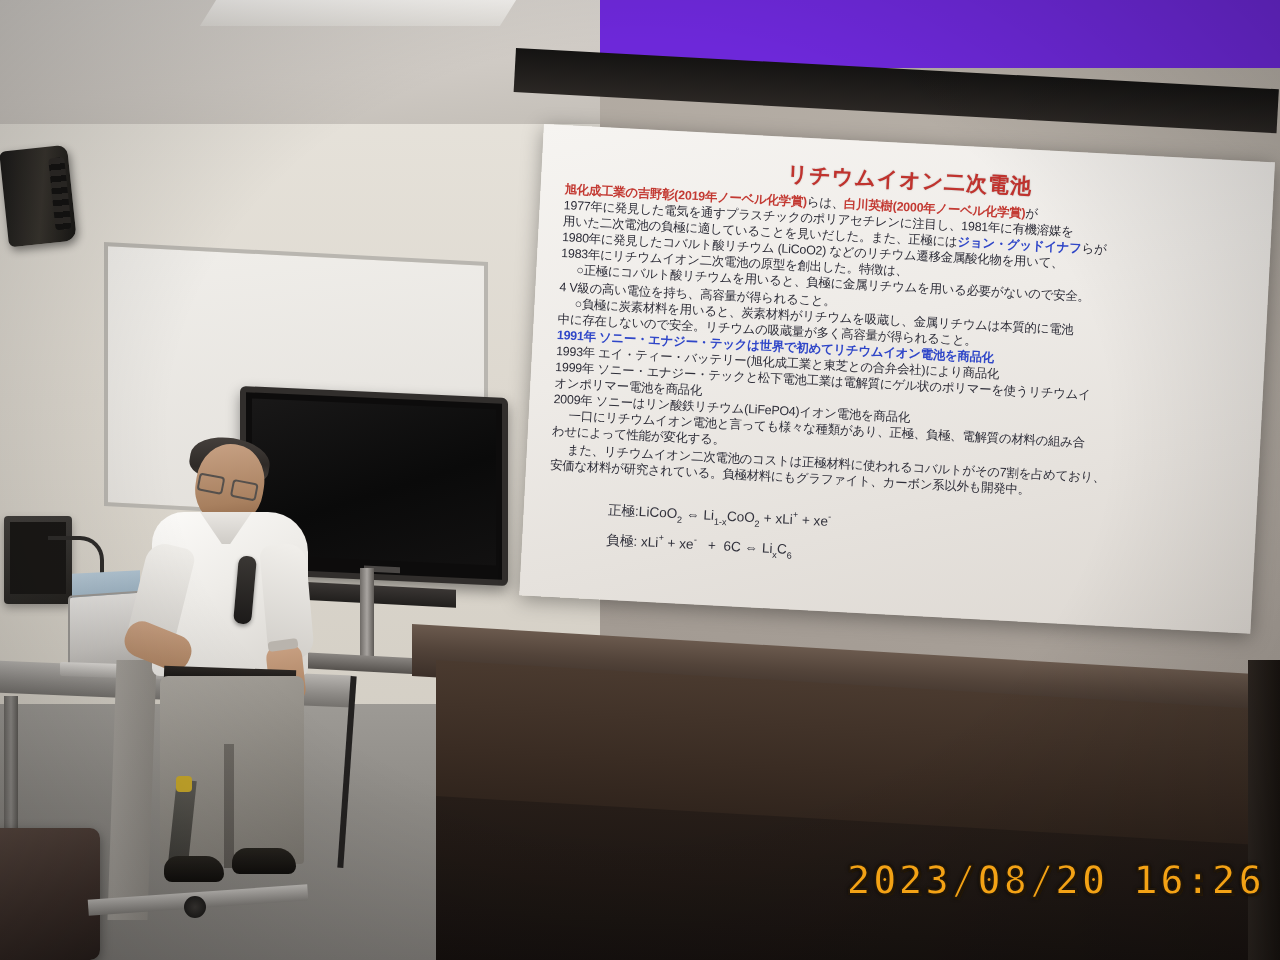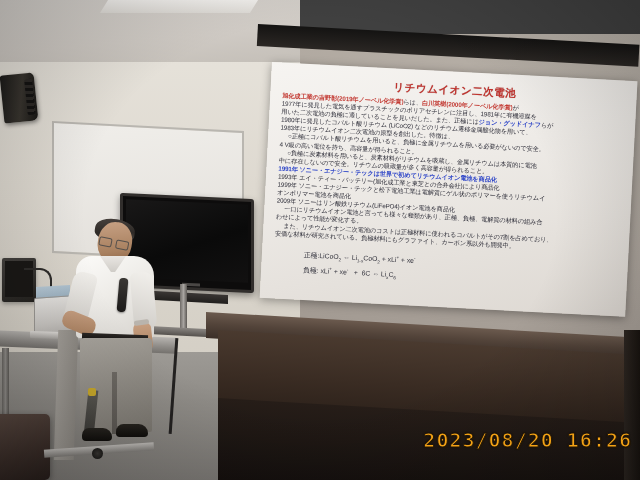--- a/index.html
+++ b/index.html
@@ -1,19 +1,19 @@
 <!DOCTYPE html>
 <html><head>
 <meta charset="utf-8">
 <style>
   html,body{margin:0;padding:0;background:#000;}
   #shot{
     position:relative;width:640px;height:480px;overflow:hidden;
     font-family:"Liberation Sans","DejaVu Sans",sans-serif;
-    background:#404040;
+    background:#6d28d9;
   }
   
   .ceiling{position:absolute;left:0;top:0;width:300px;height:62px;
     background:linear-gradient(175deg,#d8d4cf 0%,#cfcac4 60%,#c4bfb8 100%);}
   .ceiling-light{position:absolute;left:104px;top:0px;width:150px;height:13px;
     background:linear-gradient(180deg,#f3f1ee,#dedbd6);transform:skewX(-32deg);}
   .speaker{position:absolute;left:2px;top:74px;width:34px;height:48px;
     background:linear-gradient(100deg,#1b1a19,#39352f 55%,#171614);
     border-radius:3px 5px 6px 3px;transform:rotate(-6deg);
     box-shadow:1px 2px 4px rgba(0,0,0,.45);}

